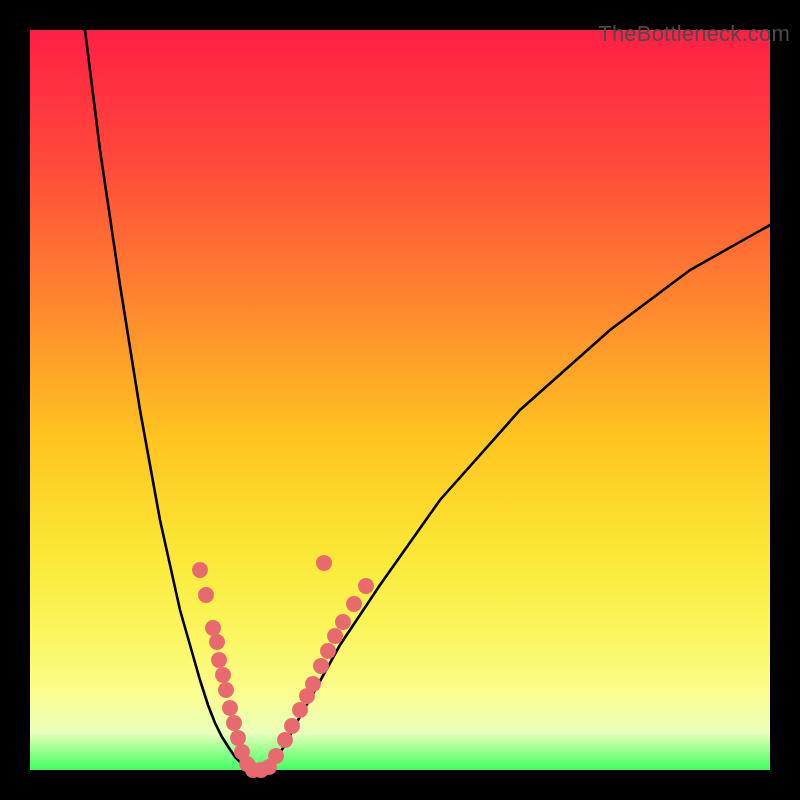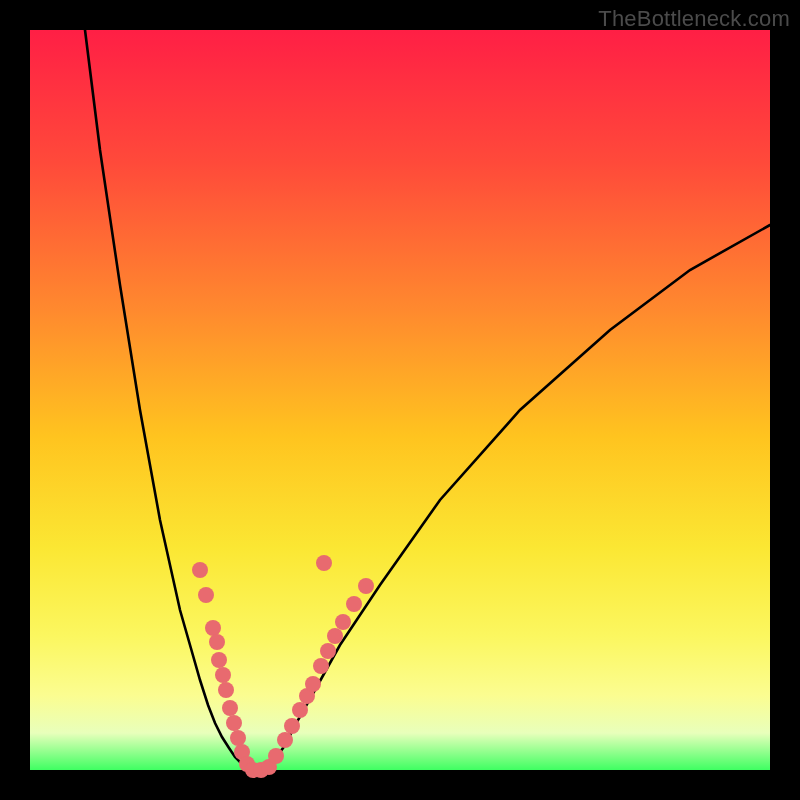--- a/index.html
+++ b/index.html
@@ -25,21 +25,21 @@
       #ffc41f 55%,
       #fbe733 70%,
       #fbf760 82%,
       #fbfd91 90%,
       #e8ffbb 95%,
       #3fff62 100%
     );
   }
   .attribution {
     position: absolute;
-    top: 6px;
+    top: 21px;
     right: 10px;
     color: #4b4b4b;
     font-size: 22px;
     font-weight: 500;
     letter-spacing: 0.2px;
   }
   svg.curve {
     position: absolute;
     left: 30px;
     top: 30px;

